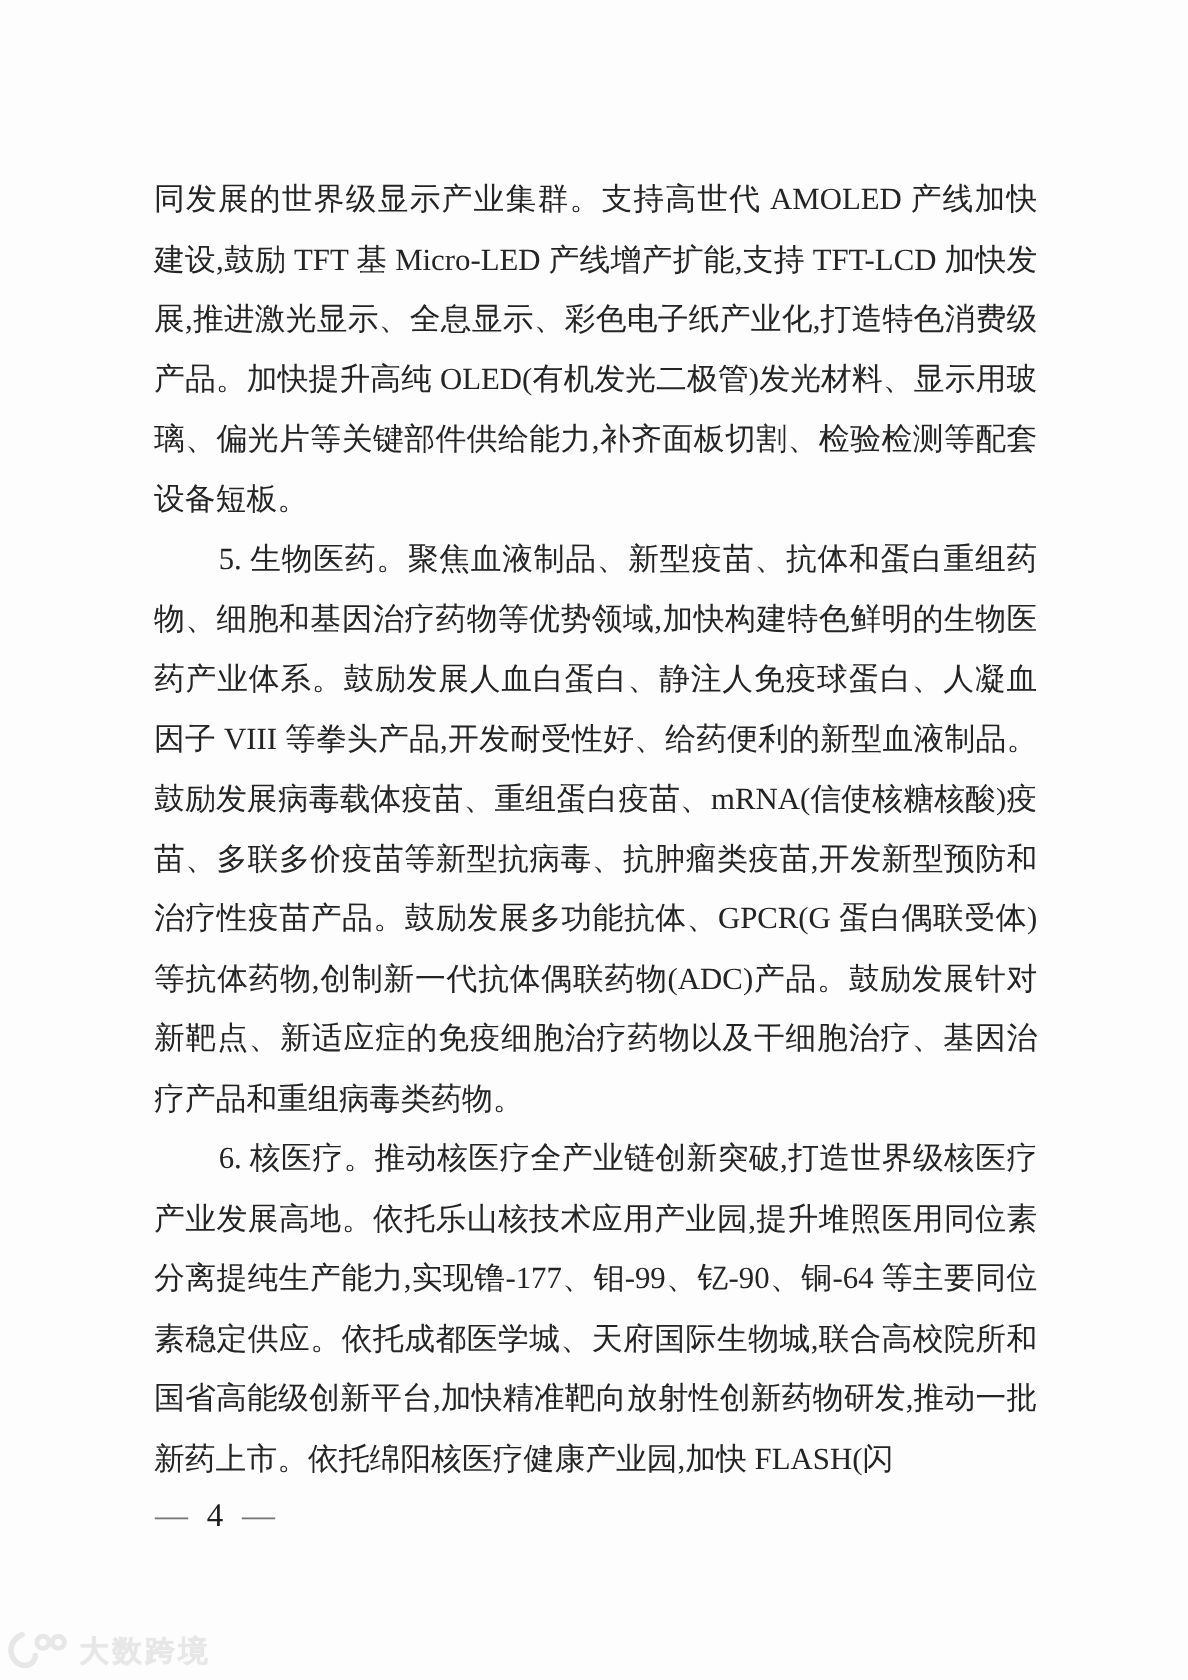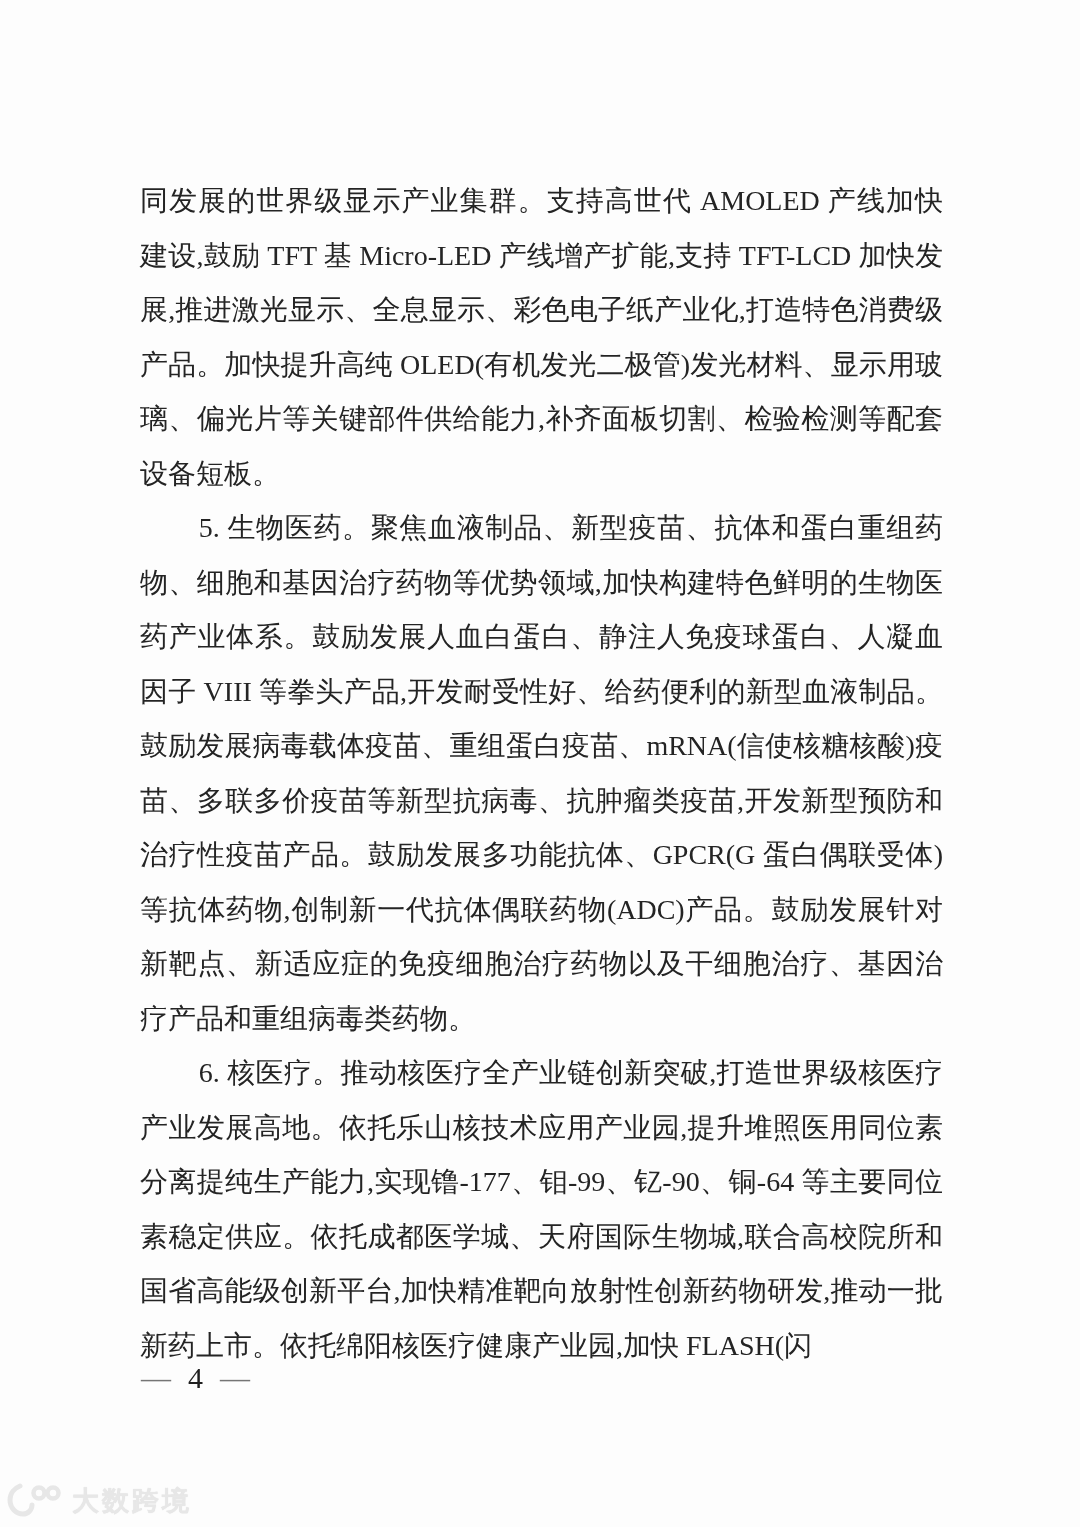--- a/index.html
+++ b/index.html
@@ -11,21 +11,21 @@
   .page {
     position: relative;
     width: 1080px;
     height: 1527px;
     background: #fdfdfd;
     overflow: hidden;
   }
   .body-text {
     position: absolute;
     left: 140px;
-    top: 174px;
+    top: 155px;
     width: 803px;
     font-size: 28px;
     line-height: 54.5px;
     color: #242424;
     text-align: justify;
   }
   .para { text-align: justify; margin: 0; }
   .para.indent { text-indent: 2.1em; }
   .page-number {
     position: absolute;

